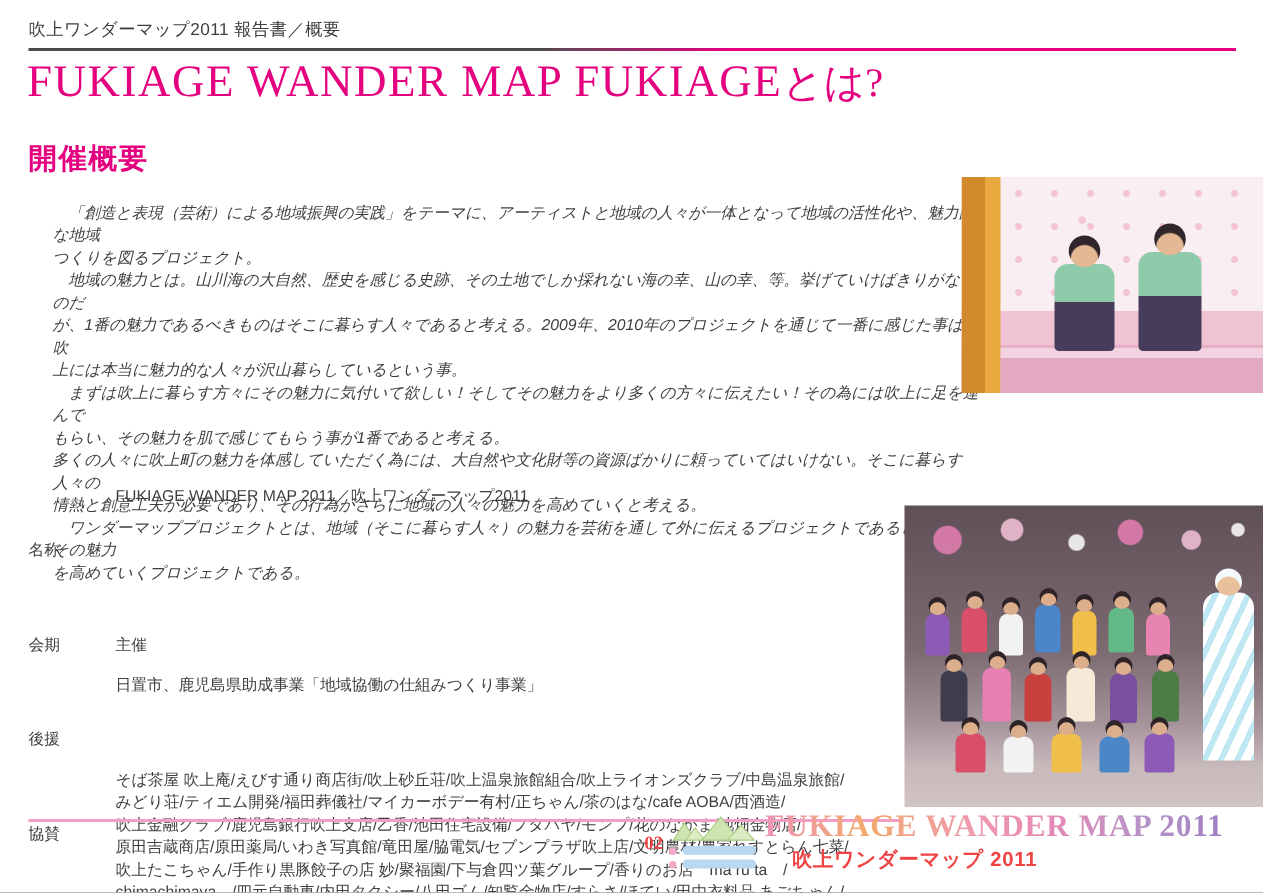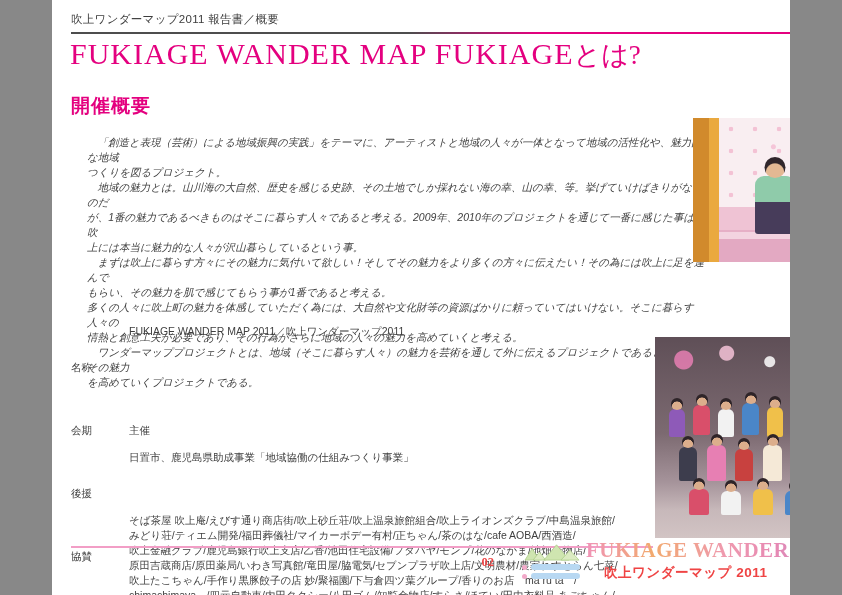--- a/index.html
+++ b/index.html
@@ -1,17 +1,17 @@
 <!DOCTYPE html>
 <html lang="ja"><head>
 <meta charset="utf-8">
 <style>
   html,body{margin:0;padding:0;background:#888;}
   .page{
-    position:relative;width:738px;height:595px;margin:0 auto;background:#ffffff;
+    position:relative;width:842px;height:595px;margin:0 auto;background:#ffffff;
     overflow:hidden;font-family:"Liberation Sans","DejaVu Sans",sans-serif;color:#3e3e3e;
   }
   
   .breadcrumb{position:absolute;left:19px;top:12px;font-size:11.5px;color:#3d3d3d;letter-spacing:.3px;}
   .header-rule{position:absolute;left:19px;top:32px;width:805px;height:1.5px;
     background:linear-gradient(90deg,#4d4d4d 0%,#4d4d4d 42%,#e4007f 58%,#e4007f 100%);}
   .page-title{position:absolute;left:18px;top:37px;margin:0;color:#e4007f;font-weight:400;
     font-family:"Liberation Serif","DejaVu Serif",serif;font-size:30px;letter-spacing:1px;white-space:nowrap;}
   .page-title .suffix{font-size:27px;letter-spacing:0;text-align:center;}
   
@@ -57,21 +57,21 @@
     background:radial-gradient(circle at 50% 72%,#dcae8c 46%,#2e2428 52%);}
   .tall{position:absolute;right:6px;top:58px;width:34px;height:112px;border-radius:10px 10px 0 0;
     background:repeating-linear-gradient(115deg,#ffffff 0 6px,#bfe8f2 6px 10px);}
   .tall::before{content:"";position:absolute;top:-16px;left:50%;transform:translateX(-50%);
     width:18px;height:18px;border-radius:50%;
     background:radial-gradient(circle at 50% 74%,#e8c09c 46%,#f4f9fb 52%);}
   
   .foot-rule{position:absolute;left:19px;top:546px;width:582px;height:1.5px;background:#f29ec6;}
   .pageno{position:absolute;left:400px;top:555px;width:42px;text-align:right;
     font-family:"Liberation Serif","DejaVu Serif",serif;font-weight:700;font-size:12.5px;color:#ef4444;}
-  .logo{position:absolute;left:470px;top:540px;width:316px;height:48px;}
+  .logo{position:absolute;left:446px;top:540px;width:316px;height:48px;}
   .logo .mountains{position:absolute;left:0;top:3px;}
   .logo .stream{position:absolute;left:0;top:24px;width:58px;}
   .logo .stream .row{display:flex;align-items:center;margin-bottom:3px;}
   .logo .stream .dot{width:5px;height:5px;border-radius:50%;background:#f2a9c9;margin-right:4px;}
   .logo .stream .bar{height:6px;border-radius:3px;background:#b8d8f2;flex:1;}
   .logo-en{position:absolute;left:64px;top:-2px;margin:0;white-space:nowrap;
     font-family:"Liberation Serif","DejaVu Serif",serif;font-weight:700;font-size:21px;letter-spacing:.5px;
     background:linear-gradient(90deg,#f093b7 0%,#f2aa6e 22%,#ef9aae 45%,#e789b4 62%,#b893c9 82%,#9d7fc0 100%);
     -webkit-background-clip:text;background-clip:text;color:transparent;}
   .logo-jp{position:absolute;left:66px;top:24px;font-size:13.5px;font-weight:700;color:#ef4444;letter-spacing:.5px;white-space:nowrap;padding-left:16px;}

